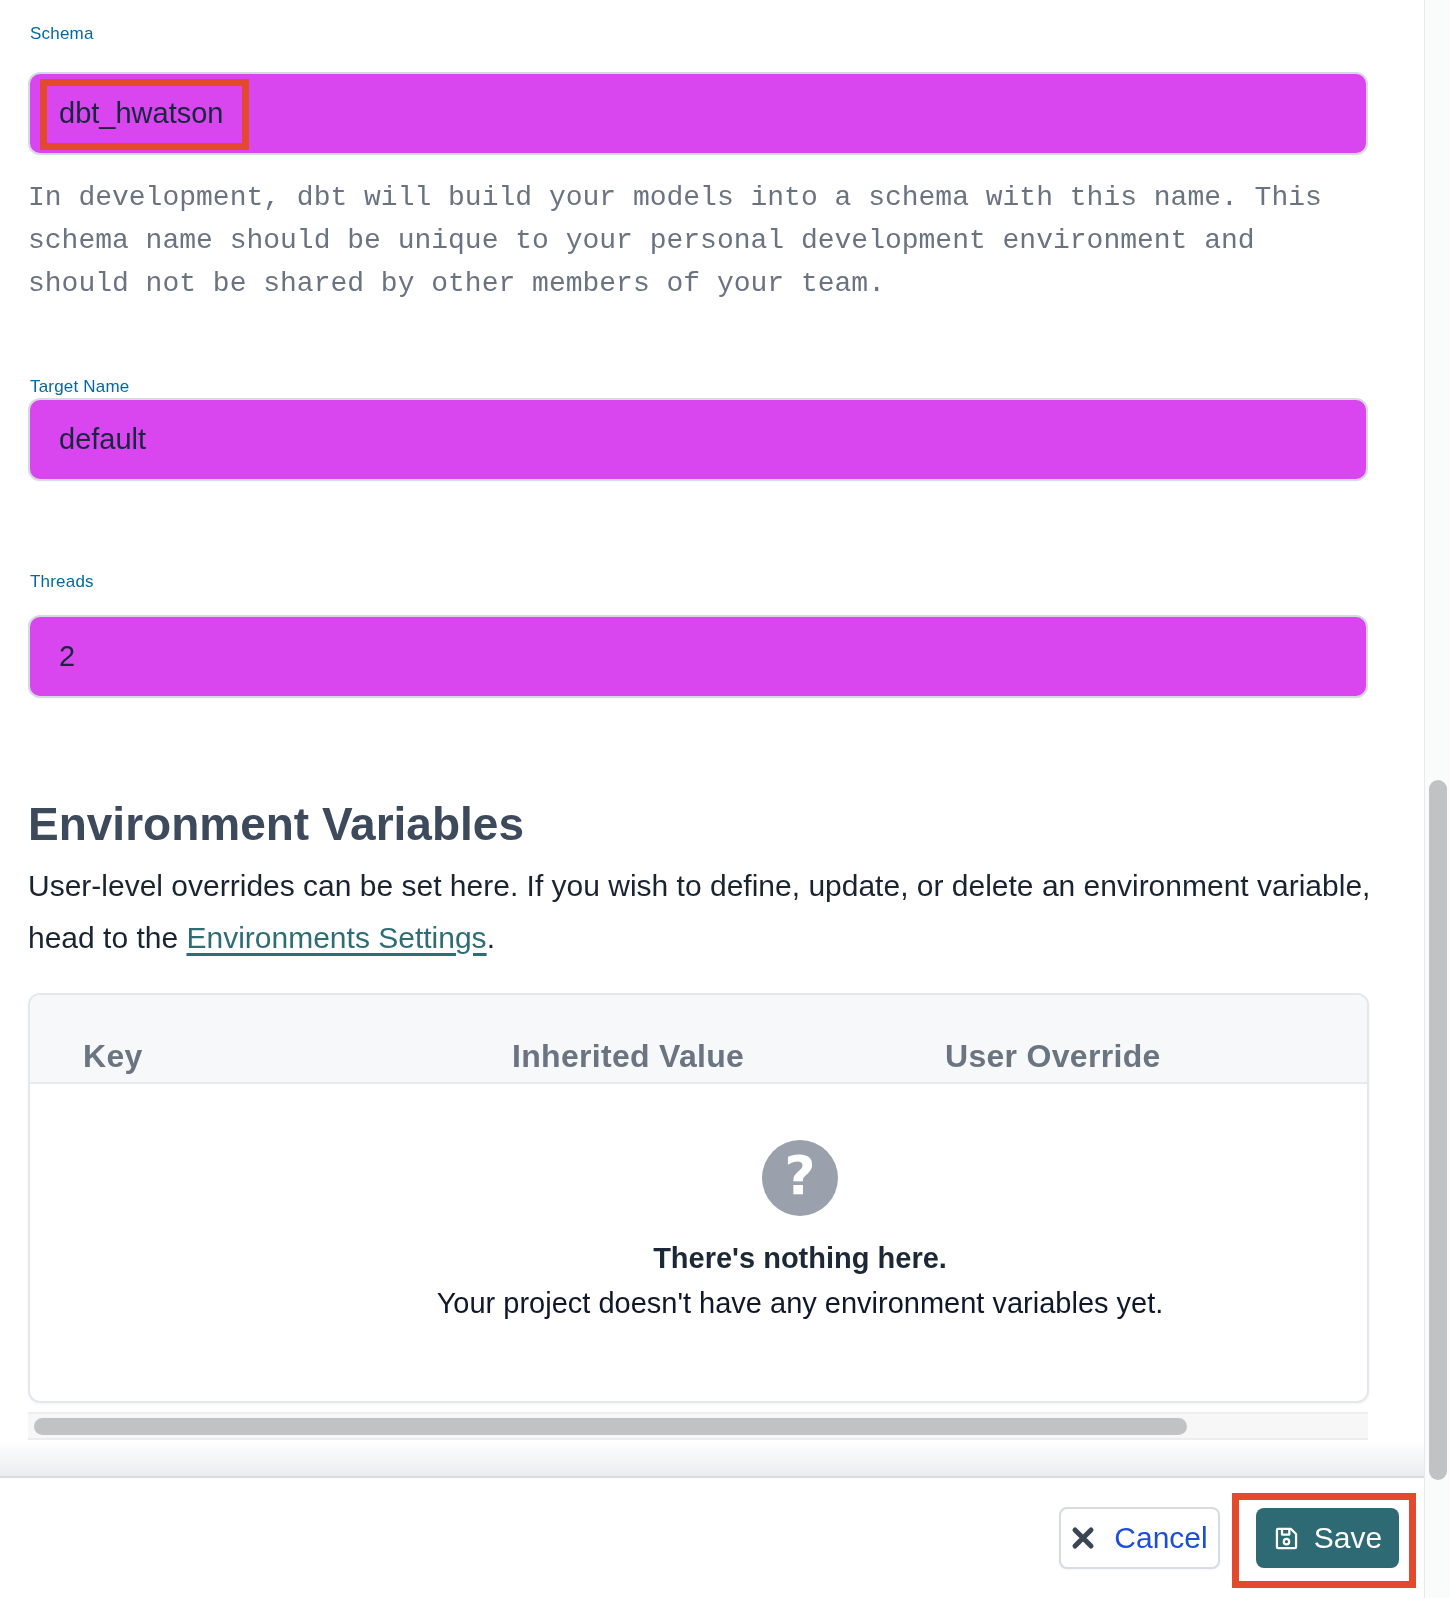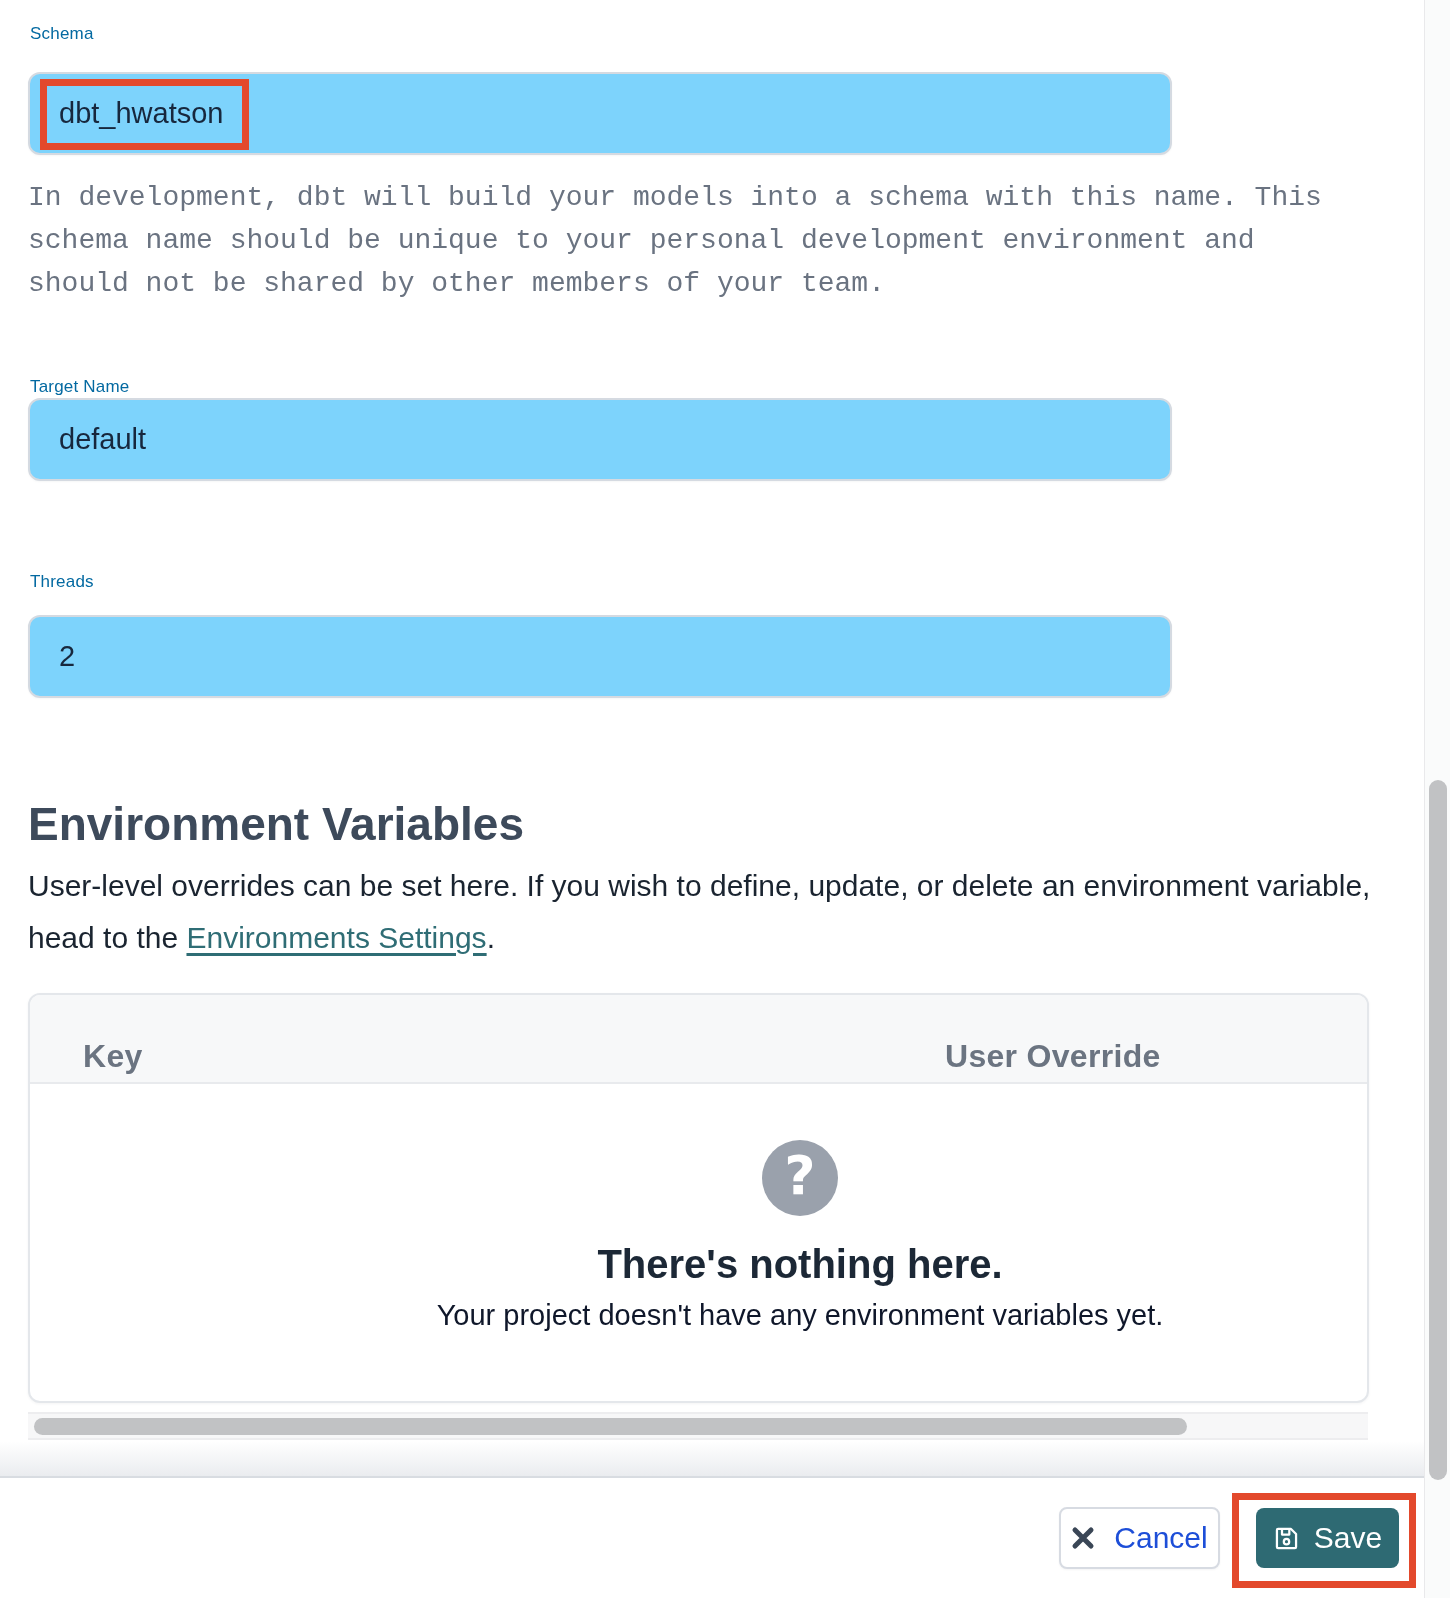--- a/index.html
+++ b/index.html
@@ -10,22 +10,22 @@
     color: #1a2430;
   }
   .page { position: absolute; inset: 0; background: #ffffff; }
 
   
   .field-label {
     position: absolute; left: 30px;
     font-size: 17px; font-weight: 400; color: #0369a1; letter-spacing: 0.2px;
   }
   .text-input {
-    position: absolute; left: 28px; width: 1144px; height: 83px;
-    background: #7dd3fc; border: 2px solid #d5dae1; border-radius: 12px;
+    position: absolute; left: 28px; width: 1340px; height: 83px;
+    background: #d946ef; border: 2px solid #d5dae1; border-radius: 12px;
     display: flex; align-items: center; padding-left: 29px;
     font-size: 29px; color: #17273d; box-shadow: 0 1px 2px rgba(30,40,60,0.04);
   }
   .help-text {
     position: absolute; left: 28px; width: 1330px;
     font-size: 28px; line-height: 43px; color: #6a7381;
   }
 
   
   .section-heading {
@@ -62,21 +62,21 @@
     position: absolute; left: 400px; top: 145px; width: 740px; text-align: center;
   }
   .q-circle {
     width: 76px; height: 76px; border-radius: 50%; background: #9aa1ac;
     margin: 0 auto; display: flex; align-items: center; justify-content: center;
   }
   .q-mark {
     color: #ffffff; font-size: 54px; font-weight: 700;
     font-family: "DejaVu Sans", sans-serif; line-height: 1; padding-bottom: 4px;
   }
-  .empty-title { margin-top: 26px; font-size: 40px; font-weight: 700; color: #1c2836; }
+  .empty-title { margin-top: 26px; font-size: 29px; font-weight: 700; color: #1c2836; }
   .empty-sub { margin-top: 12px; font-size: 29px; color: #0f172a; white-space: nowrap; }
 
   
   .h-scroll-track {
     position: absolute; left: 28px; top: 1412px; width: 1340px; height: 28px;
     background: #f7f7f8; border-top: 2px solid #ededef; border-bottom: 2px solid #ededef;
   }
   .h-scroll-thumb {
     position: absolute; left: 6px; top: 4px; width: 1153px; height: 17px;
     border-radius: 9px; background: #c1c2c4;
@@ -142,20 +142,21 @@
   </div>
 
   <h2 class="section-heading">Environment Variables</h2>
   <div class="section-desc">
     <span>User-level overrides can be set here. If you wish to define, update, or delete an environment variable, head to the </span><a>Environments Settings</a><span>.</span>
   </div>
 
   <div class="table-card">
     <div class="table-header">
       <span class="th th-key">Key</span>
+      <span class="th th-inherited">Inherited Value</span>
       <span class="th th-override">User Override</span>
     </div>
     <div class="empty-state">
       <div class="q-circle">
         <span class="q-mark">?</span>
       </div>
       <div class="empty-title">There's nothing here.</div>
       <div class="empty-sub">Your project doesn't have any environment variables yet.</div>
     </div>
   </div>

